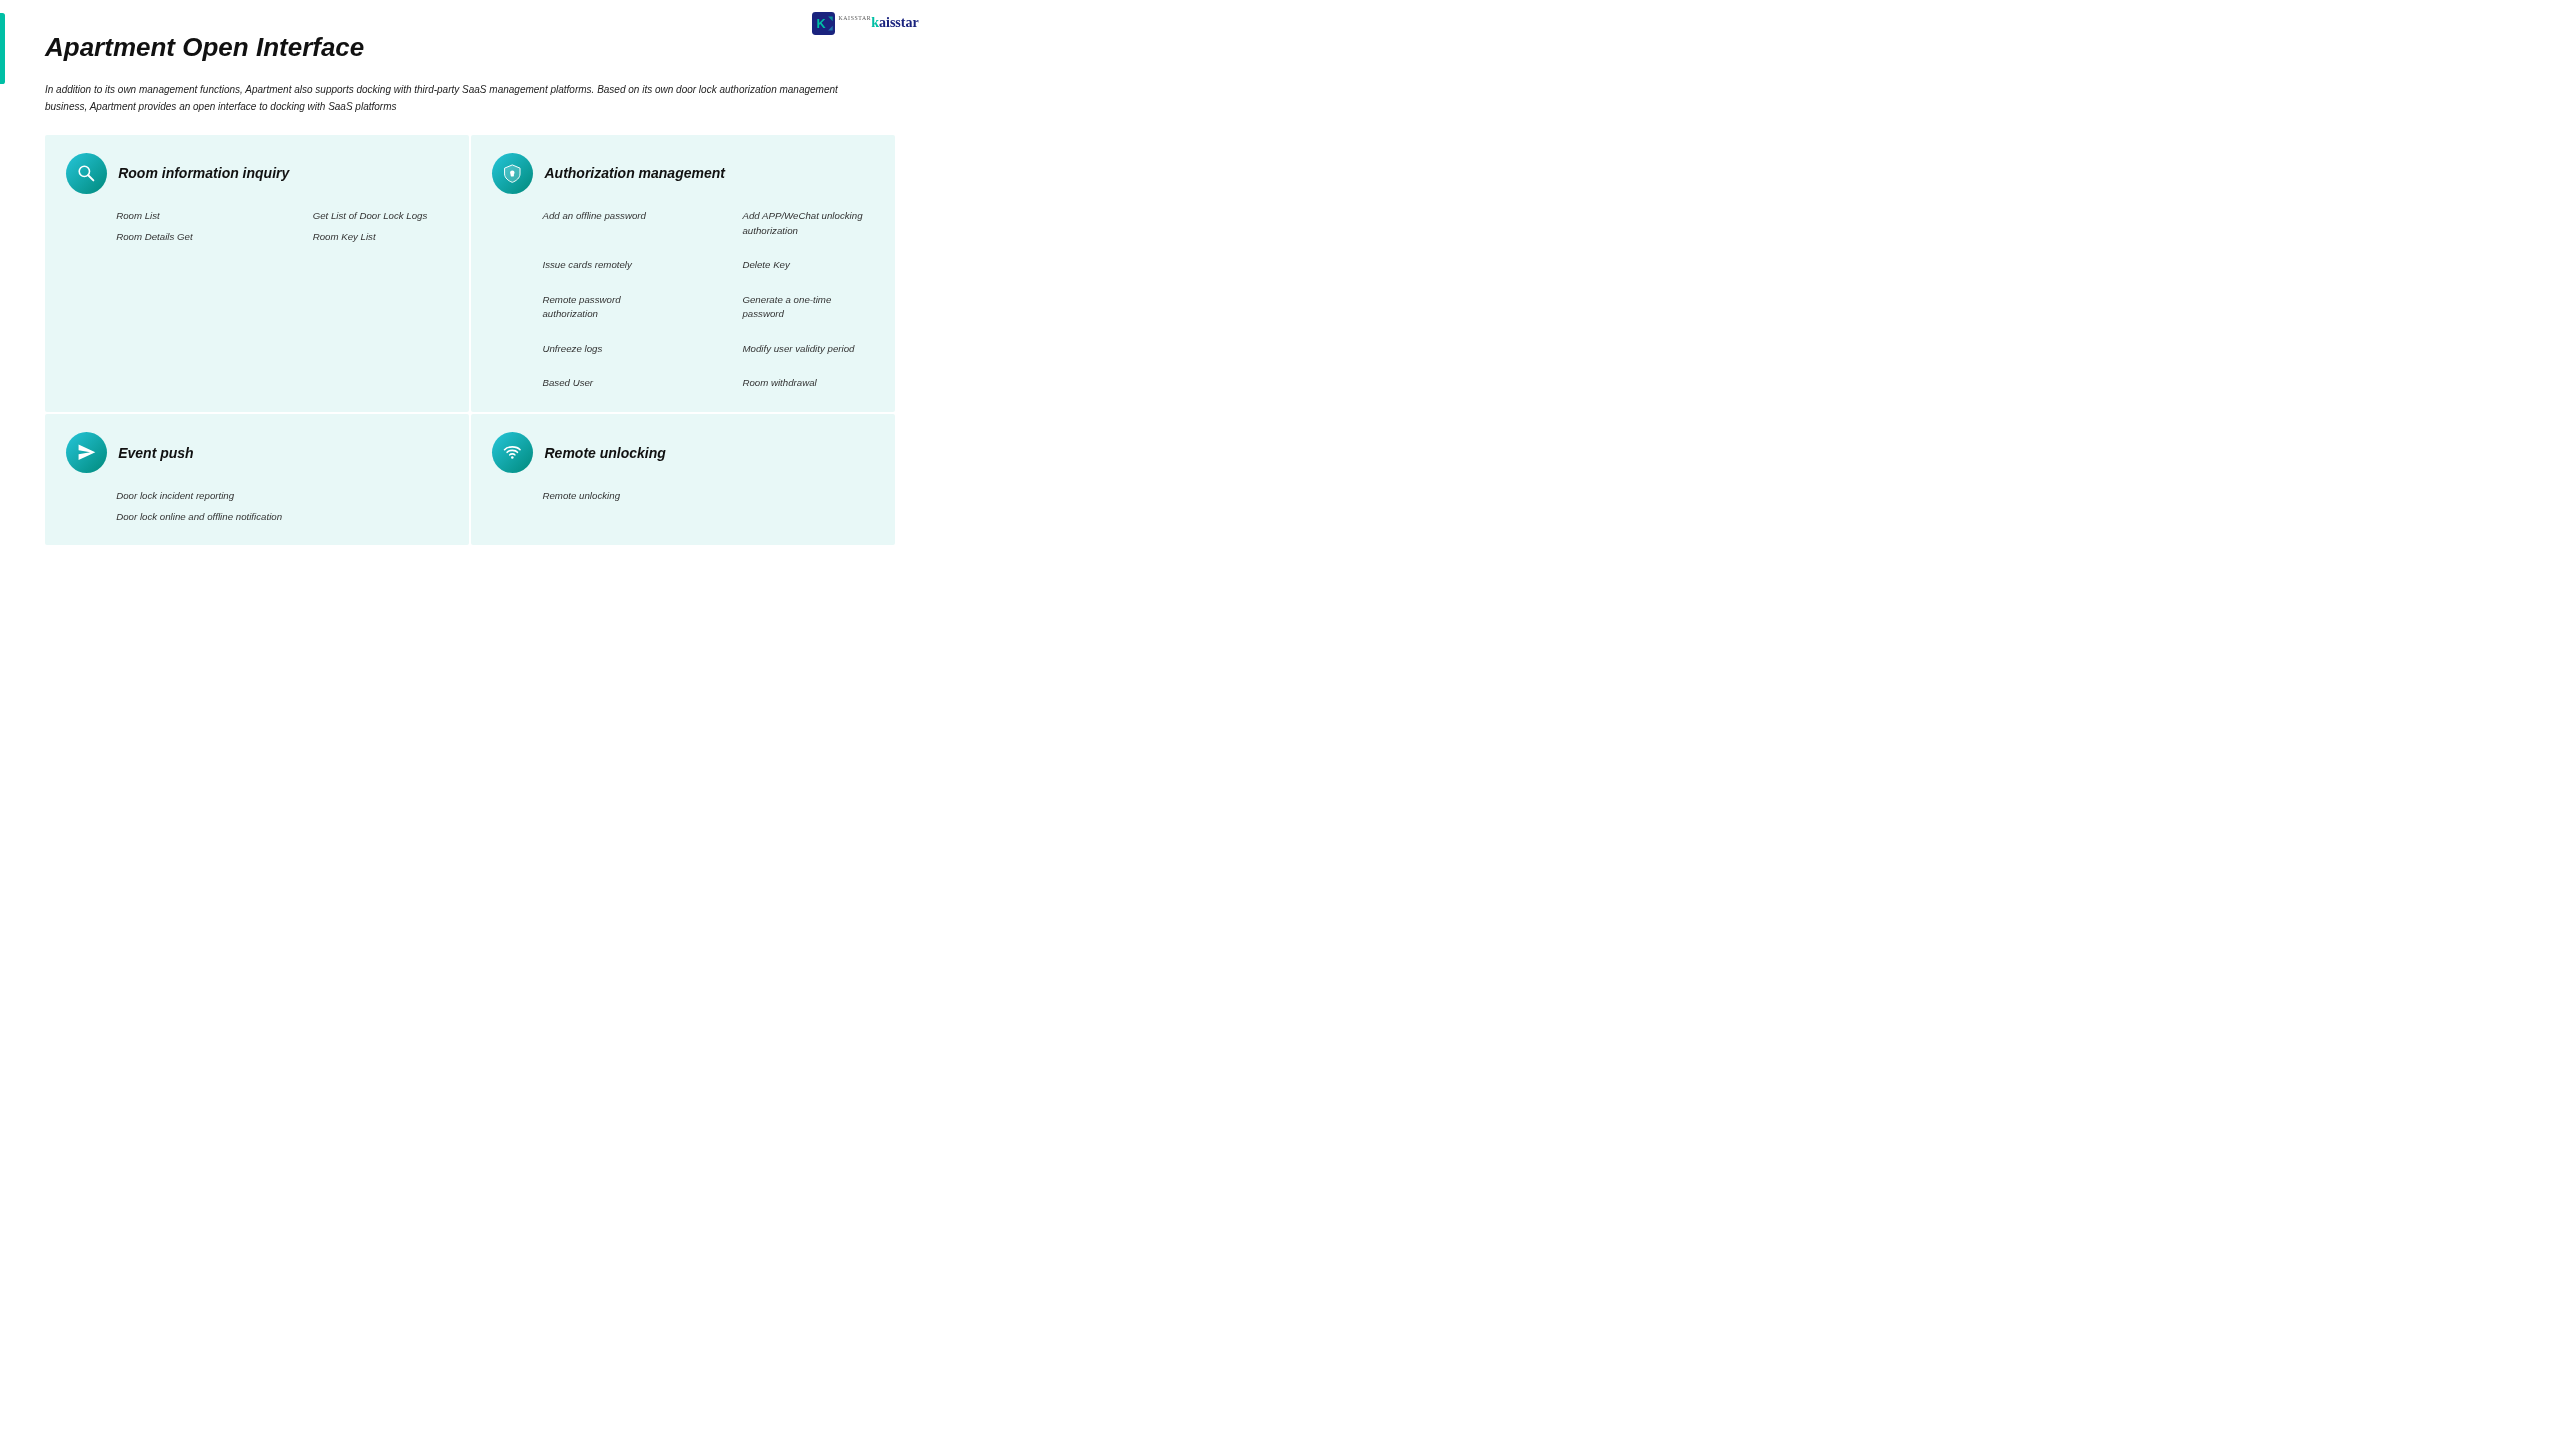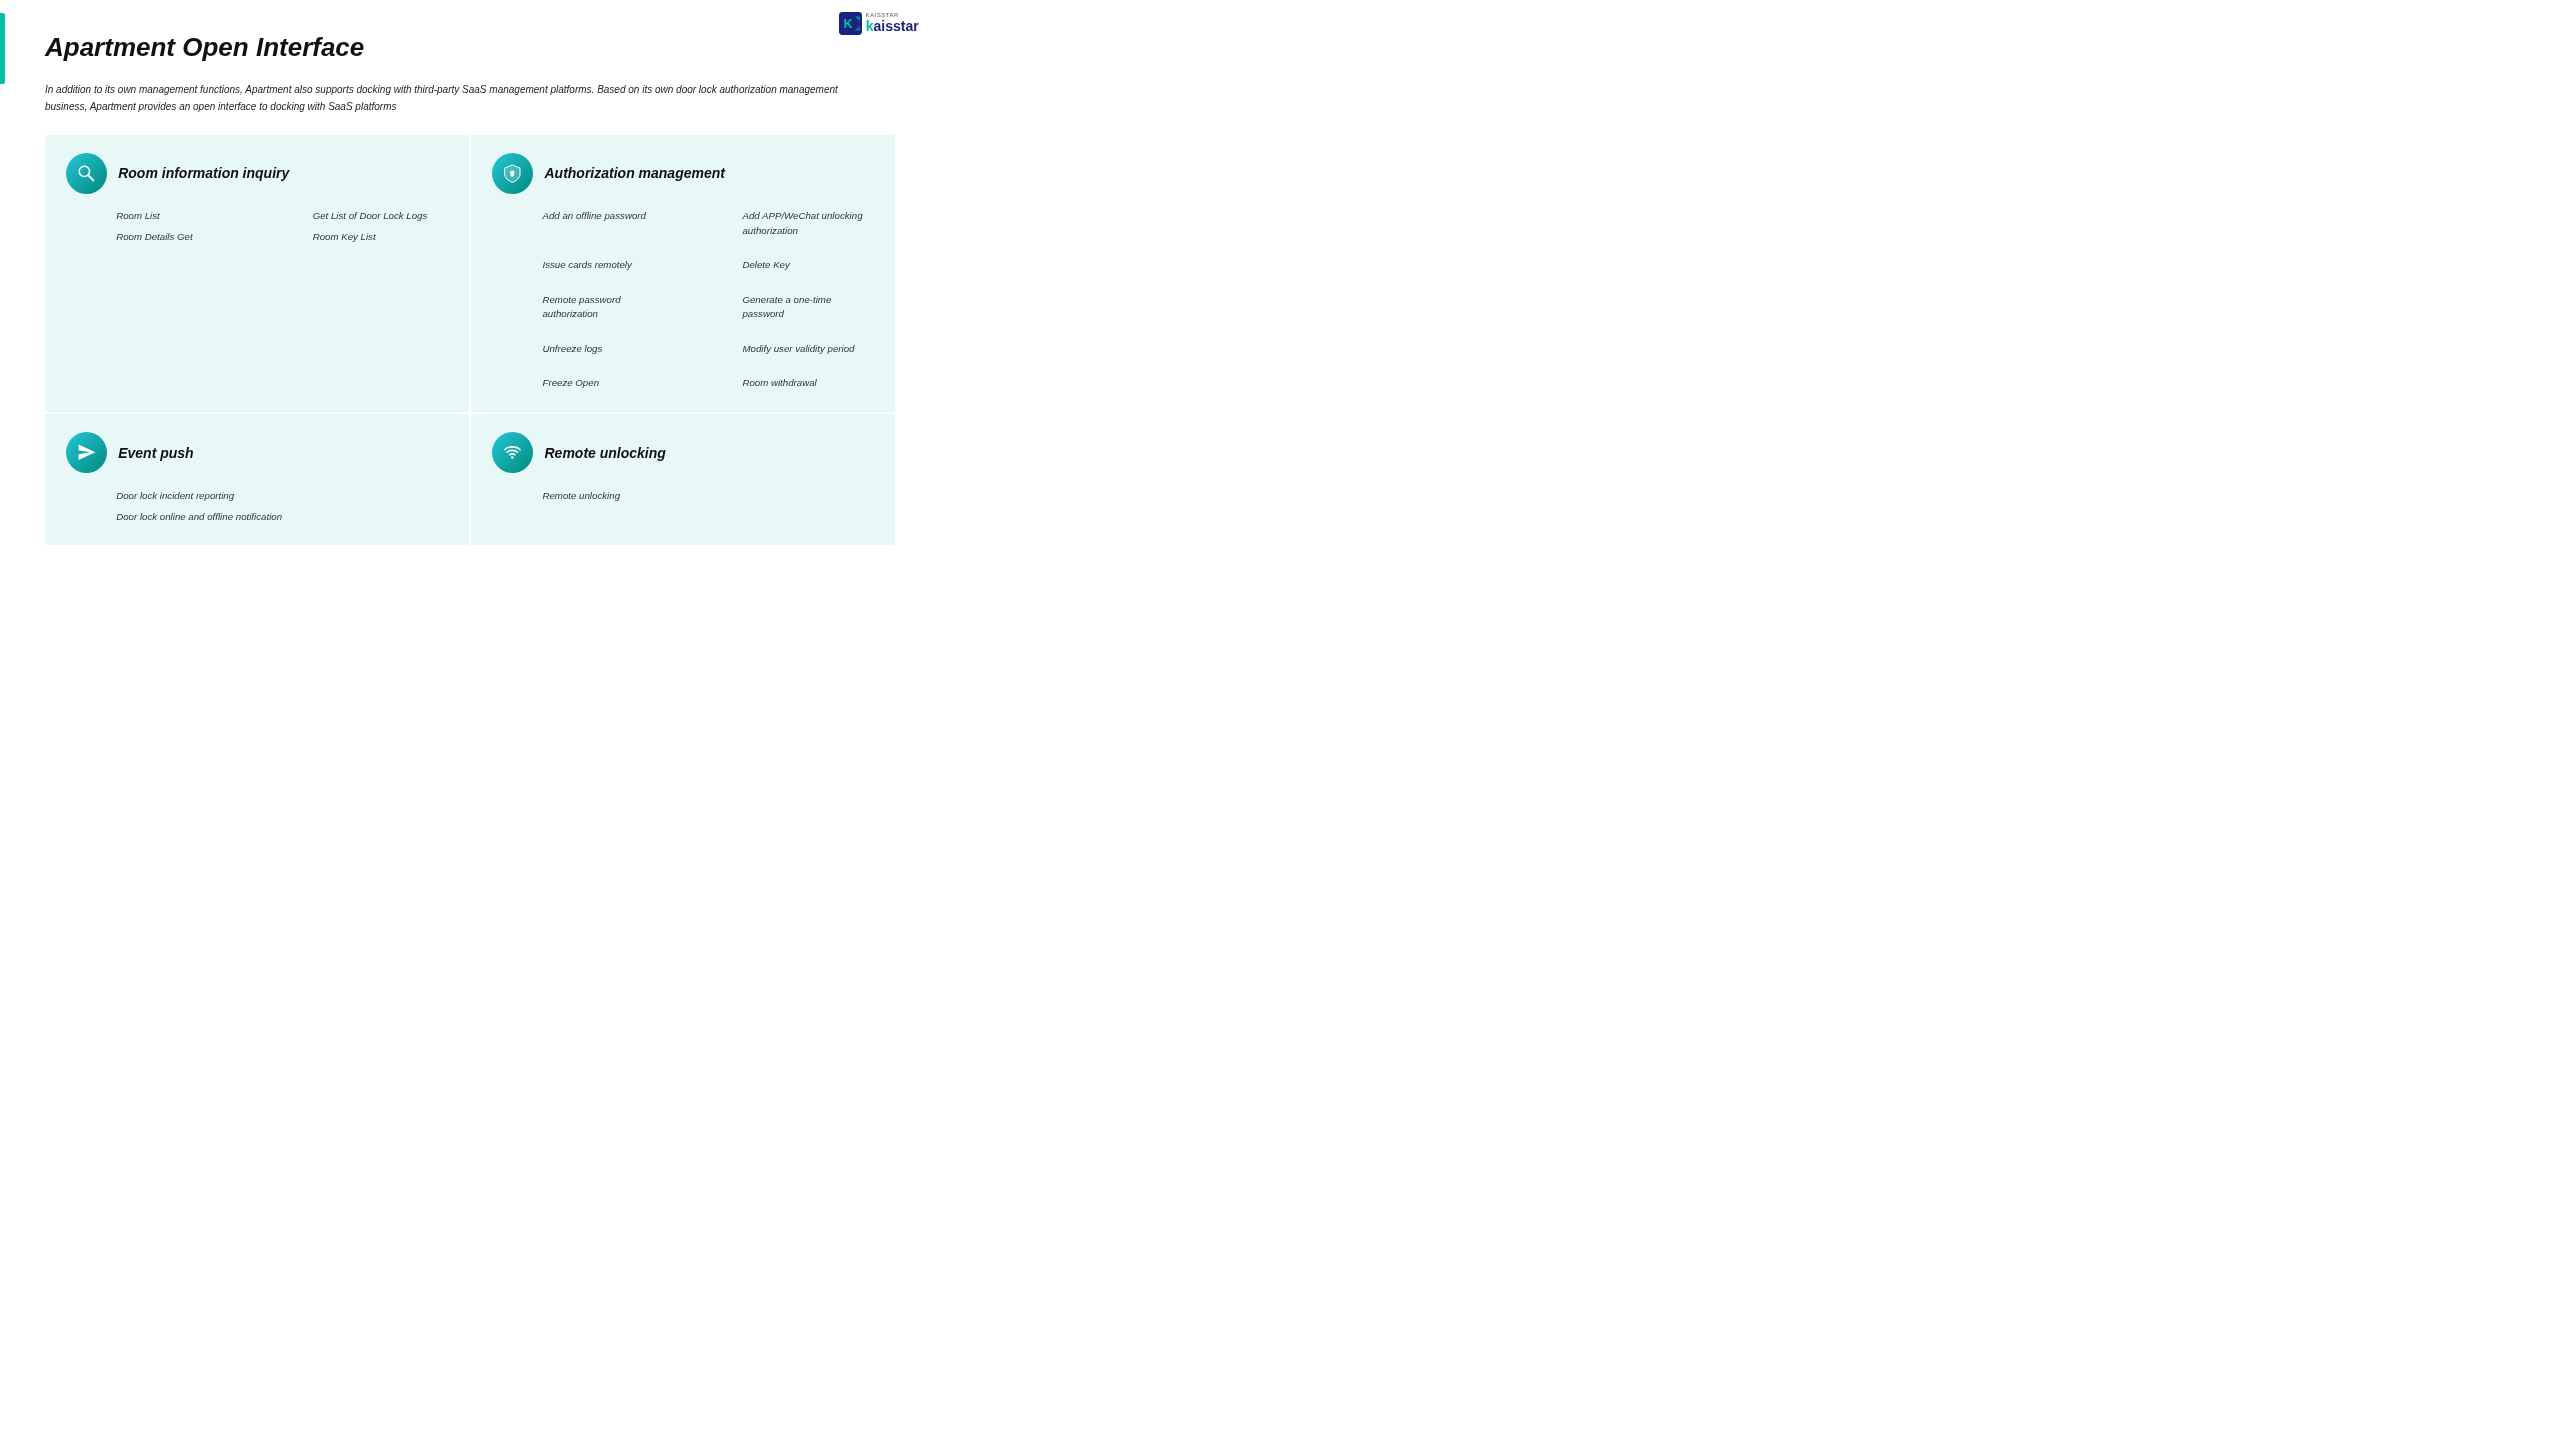--- a/index.html
+++ b/index.html
@@ -31,22 +31,22 @@
       display: flex;
       align-items: center;
       gap: 3.9px;
     }
     .logo-icon {
       width: 23px;
       height: 23px;
     }
     .logo-text {
       display: flex;
-      flex-direction: column;
       line-height: 1;
+      font-family: Liberation Serif, serif;
     }
     .logo-kaisstar-small {
       font-size: 5.8px;
       color: #555;
       letter-spacing: 0.6px;
       text-transform: uppercase;
     }
     .logo-kaisstar-big {
       font-size: 14px;
       font-weight: 700;
@@ -221,21 +221,21 @@
       </div>
       <div class="card-items auth-card">
         <span class="card-item">Add an offline password</span>
         <span class="card-item">Add APP/WeChat unlocking authorization</span>
         <span class="card-item">Issue cards remotely</span>
         <span class="card-item">Delete Key</span>
         <span class="card-item">Remote password authorization</span>
         <span class="card-item">Generate a one-time password</span>
         <span class="card-item">Unfreeze logs</span>
         <span class="card-item">Modify user validity period</span>
-        <span class="card-item">Freeze Open</span>
+        <span class="card-item">Based User</span>
         <span class="card-item">Room withdrawal</span>
       </div>
     </div>
 
     <div class="card event-card">
       <div class="card-header">
         <div class="card-icon">
 
           <svg viewBox="0 0 32 32" xmlns="http://www.w3.org/2000/svg">
             <polygon points="4,28 30,16 4,4 4,13 22,16 4,19" fill="#fff"></polygon>

